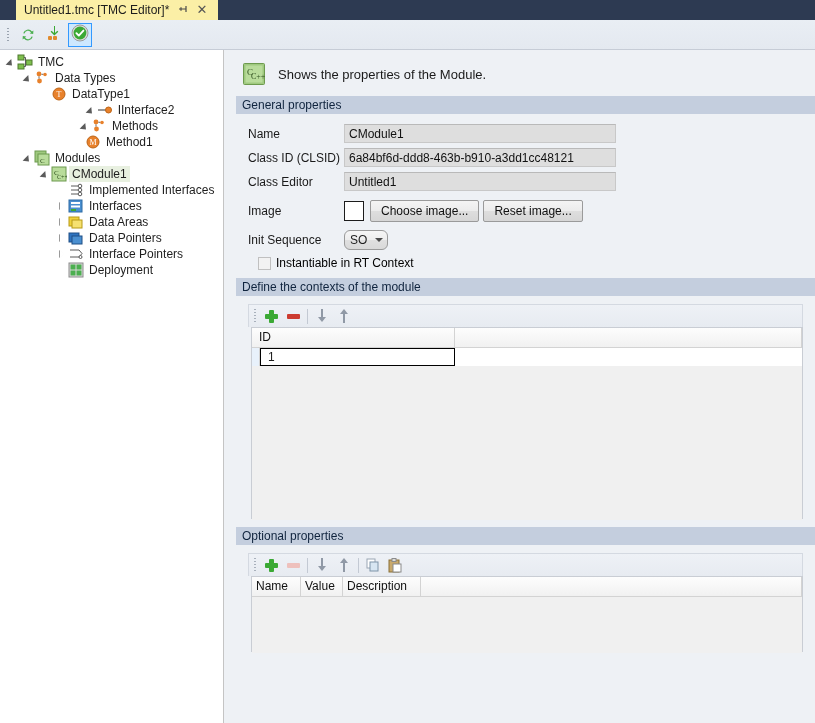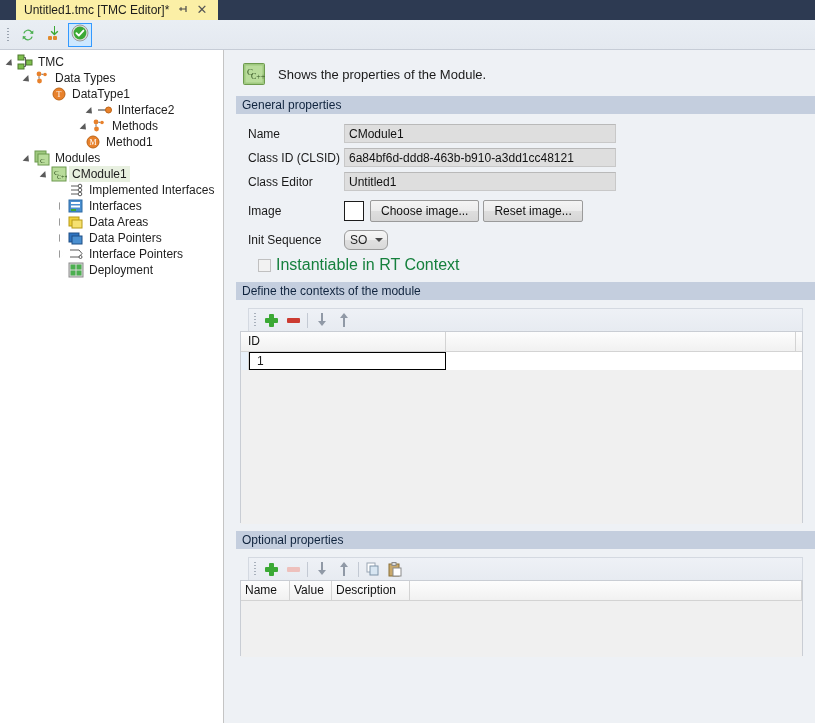--- a/index.html
+++ b/index.html
@@ -164,21 +164,21 @@
   .combo .arrow {
     margin-left:8px; width:0;height:0;
     border-left:4px solid transparent;border-right:4px solid transparent;
     border-top:4px solid #4a4a4a;
   }
   .chkrow { display:flex; align-items:center; margin-top:7px; margin-left:10px;}
   .chk {
     width:13px;height:13px;border:1px solid #c0c0c0;background:#f2f2f2;
     box-sizing:border-box;margin-right:5px;
   }
-  .chk-label { font-size:16px; color:#15803d; }
+  .chk-label { font-size:12px; color:#000000; }
 
   
   .gtoolbar {
     margin:8px 12px 0 12px;
     height:23px;
     background: linear-gradient(to bottom,#eef1f6 0%, #e7ebf1 100%);
     border:1px solid #d4d9e1; border-bottom:none;
     box-sizing:border-box;
     display:flex; align-items:center;
   }
@@ -203,21 +203,21 @@
   .ico-arrow { width:12px;height:14px;position:relative;}
   .ico-arrow .shaft{position:absolute;left:5px;width:2px;background:#9099a6;}
   .ico-arrow .head{position:absolute;left:2px;width:0;height:0;border-left:4px solid transparent;border-right:4px solid transparent;}
   .ico-arrow.down .shaft{top:0;height:9px;}
   .ico-arrow.down .head{top:8px;border-top:5px solid #9099a6;}
   .ico-arrow.up .shaft{top:5px;height:9px;}
   .ico-arrow.up .head{top:0;border-bottom:5px solid #9099a6;}
 
   
   .grid {
-    margin:0 12px 0 4px;
+    margin:0 12px 0 15px;
     background:#f0f0f0;
     border:1px solid #c9cdd4;
     box-sizing:border-box;
   }
   .grid-head { display:flex; height:19px; background: linear-gradient(to bottom,#fdfdfd 0%,#f1f1f1 100%); border-bottom:1px solid #d3d3d3;}
   .gh {
     line-height:19px; font-size:12px; color:#111; padding-left:7px;
     border-right:1px solid #d3d3d3; box-sizing:border-box;
     background: linear-gradient(to bottom,#fdfdfd 0%,#f1f1f1 100%);
     cursor:pointer;

